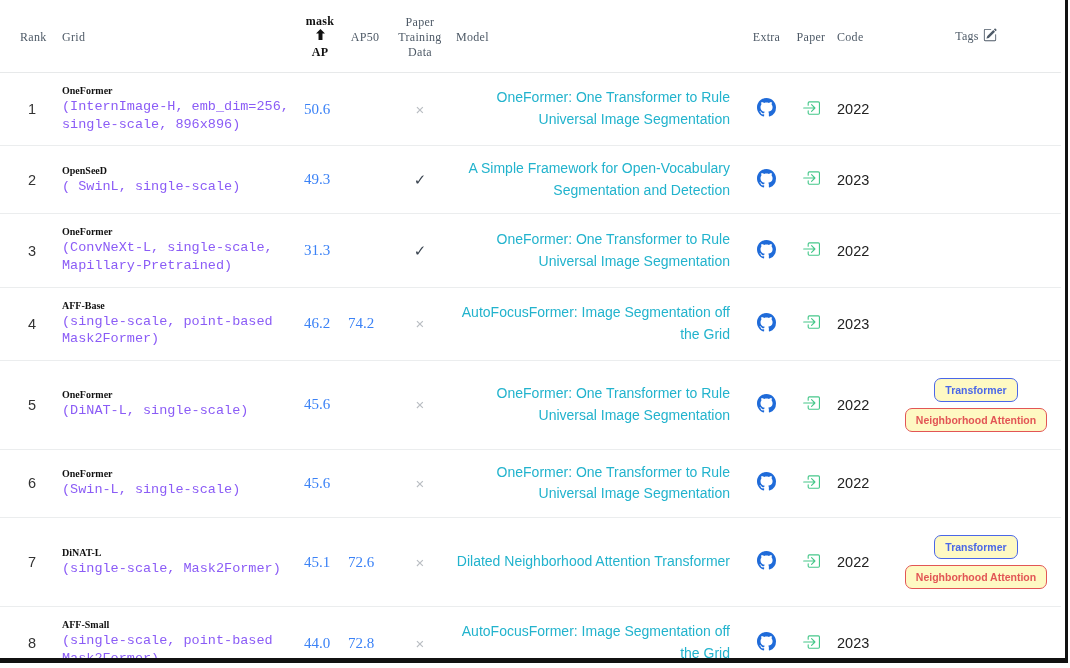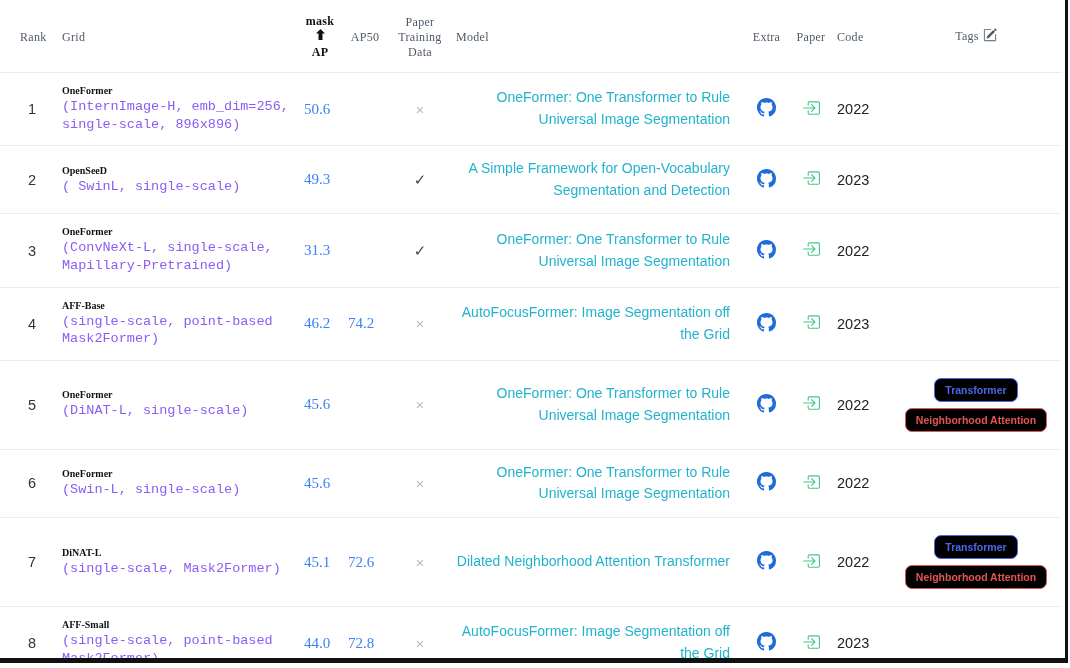--- a/index.html
+++ b/index.html
@@ -44,21 +44,21 @@
   td.extra { text-align:center; font-size:15px; }
   td.extra.cross { color:#b9bdc2; }
   td.extra.check { color:#3a4450; }
   td.paper { text-align:right; padding-right:14px; }
   a.paper-link { color:#22b3cd; text-decoration:none; line-height:1.55; font-size:14px; display:inline-block; }
   td.codec, td.resultc { text-align:center; }
   td.codec a, td.resultc a { display:inline-block; line-height:0; }
   td.year { text-align:left; font-size:14.5px; color:#222; }
   td.tags { text-align:center; padding:14px 4px; }
   .tag {
-    display:inline-block; background:#000000; font-weight:700; font-size:10.5px;
+    display:inline-block; background:#fef9c3; font-weight:700; font-size:10.5px;
     padding:5px 10px; border-radius:7px; margin:3px 0; white-space:nowrap;
   }
   .tag-blue { color:#4a67e8; border:1.5px solid #4a67e8; }
   .tag-red  { color:#e25555; border:1.5px solid #e25555;text-align:center; }
 </style>
 </head>
 <body>
 
 <div class="frame">
 <table class="lb">

